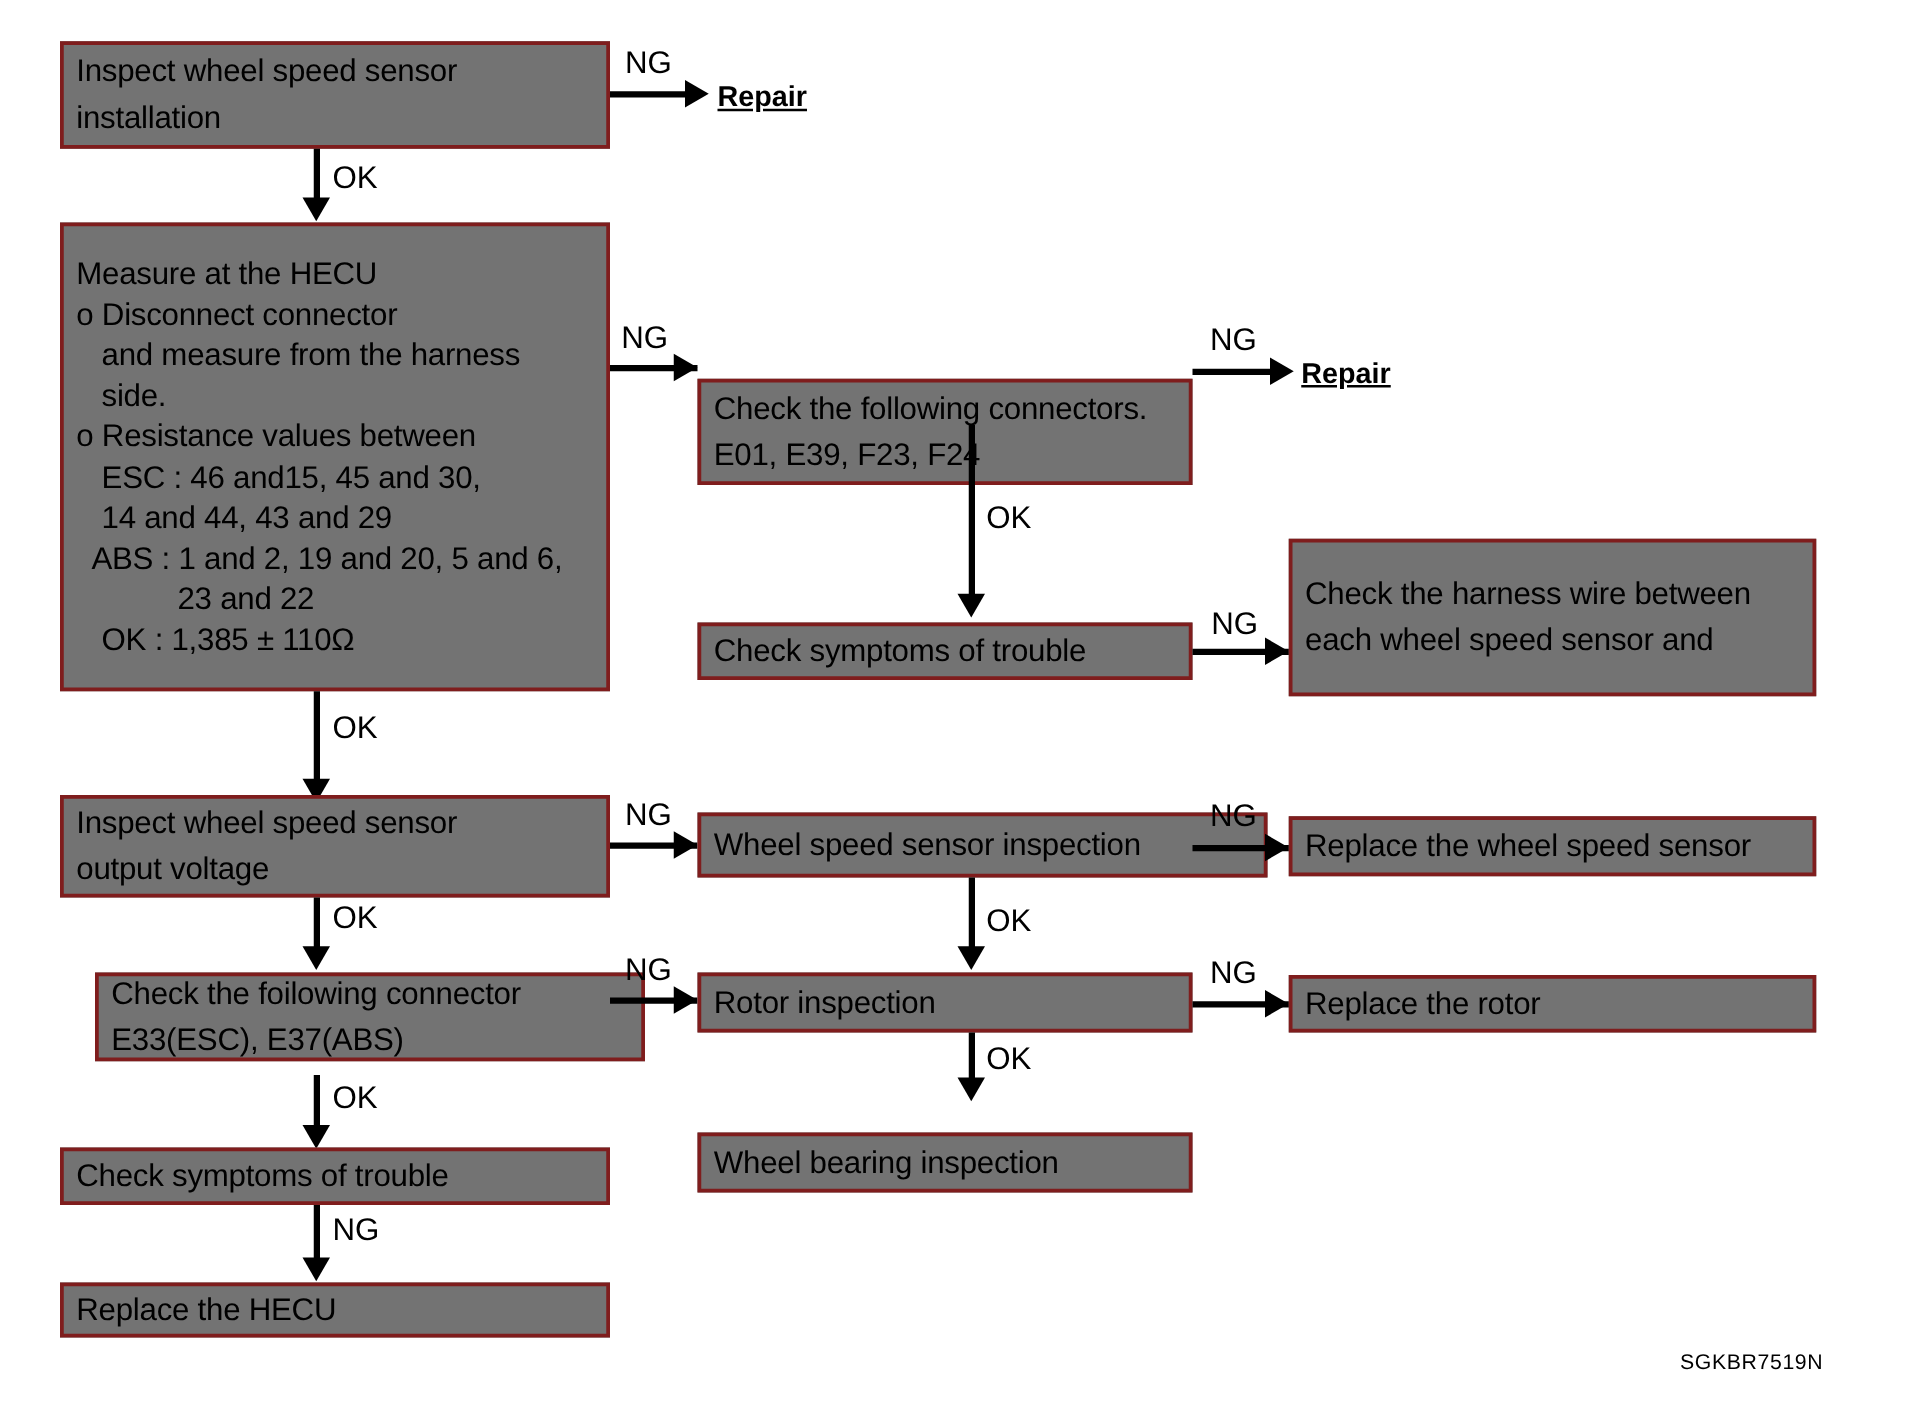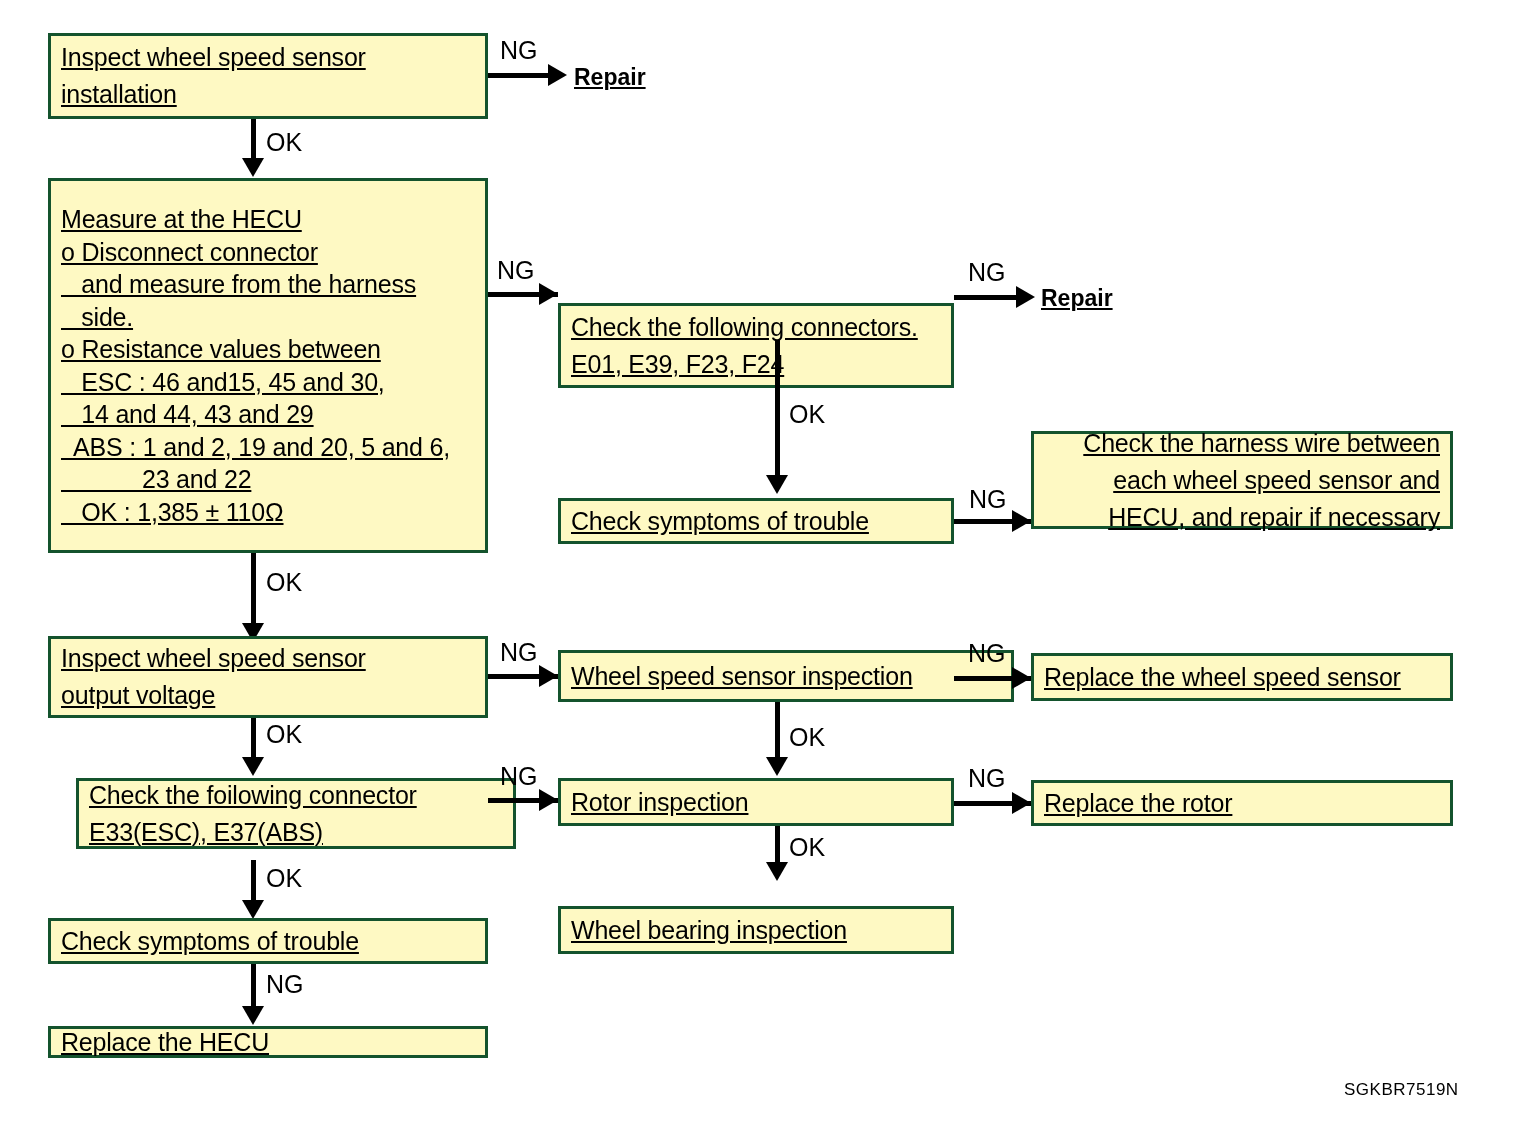--- a/index.html
+++ b/index.html
@@ -16,27 +16,26 @@
     width: 1536px;
     height: 1128px;
     background: #ffffff;
     overflow: hidden;
   }
 
   
   .node {
     position: absolute;
     box-sizing: border-box;
-    border: 3px solid #14532d;
-    background: #fef9c3;
+    border: 3px solid #7f1d1d;
+    background: #737373;
     display: flex;
     flex-direction: column;
     justify-content: center;
     padding: 4px 10px;
-    text-decoration: underline;
   }
   .node .line {
     font-size: 25px;
     line-height: 37px;
     white-space: pre;
     letter-spacing: -0.2px;
   }
   .node.tall .line {
     line-height: 32.5px;
   }
@@ -149,24 +148,23 @@
   <div class="edge-label" style="left:789px; top:402px;">OK</div>
 
   <div class="node" style="left:558px; top:498px; width:396px; height:46px;">
     <div class="line">Check symptoms of trouble</div>
   </div>
 
   <div class="hline" style="left:954px; top:519px; width:78px;"></div>
   <div class="arrow-r" style="left:1012px; top:510px;"></div>
   <div class="edge-label" style="left:969px; top:487px;">NG</div>
 
-  <div class="node" style="left:1031px; top:431px; width:422px; height:98px;align-items:flex-end;">
+  <div class="node" style="left:1031px; top:431px; width:422px; height:126px;">
     <div class="line">Check the harness wire between</div>
     <div class="line">each wheel speed sensor and</div>
-    <div class="line">HECU, and repair if necessary</div>
   </div>
 
   <div class="vline" style="left:251px; top:553px; height:83px;"></div>
   <div class="arrow-d" style="left:242px; top:623px;"></div>
   <div class="edge-label" style="left:266px; top:570px;">OK</div>
 
   <div class="node" style="left:48px; top:636px; width:440px; height:82px;">
     <div class="line">Inspect wheel speed sensor</div>
     <div class="line">output voltage</div>
   </div>
@@ -229,19 +227,19 @@
   <div class="edge-label" style="left:266px; top:866px;">OK</div>
 
   <div class="node" style="left:48px; top:918px; width:440px; height:46px;">
     <div class="line">Check symptoms of trouble</div>
   </div>
 
   <div class="vline" style="left:251px; top:964px; height:48px;"></div>
   <div class="arrow-d" style="left:242px; top:1006px;"></div>
   <div class="edge-label" style="left:266px; top:972px;">NG</div>
 
-  <div class="node" style="left:48px; top:1026px; width:440px; height:32px;">
+  <div class="node" style="left:48px; top:1026px; width:440px; height:44px;">
     <div class="line">Replace the HECU</div>
   </div>
 
   <div class="figcode" style="left:1344px; top:1080px;">SGKBR7519N</div>
 
 </div>
 
 </body></html>

